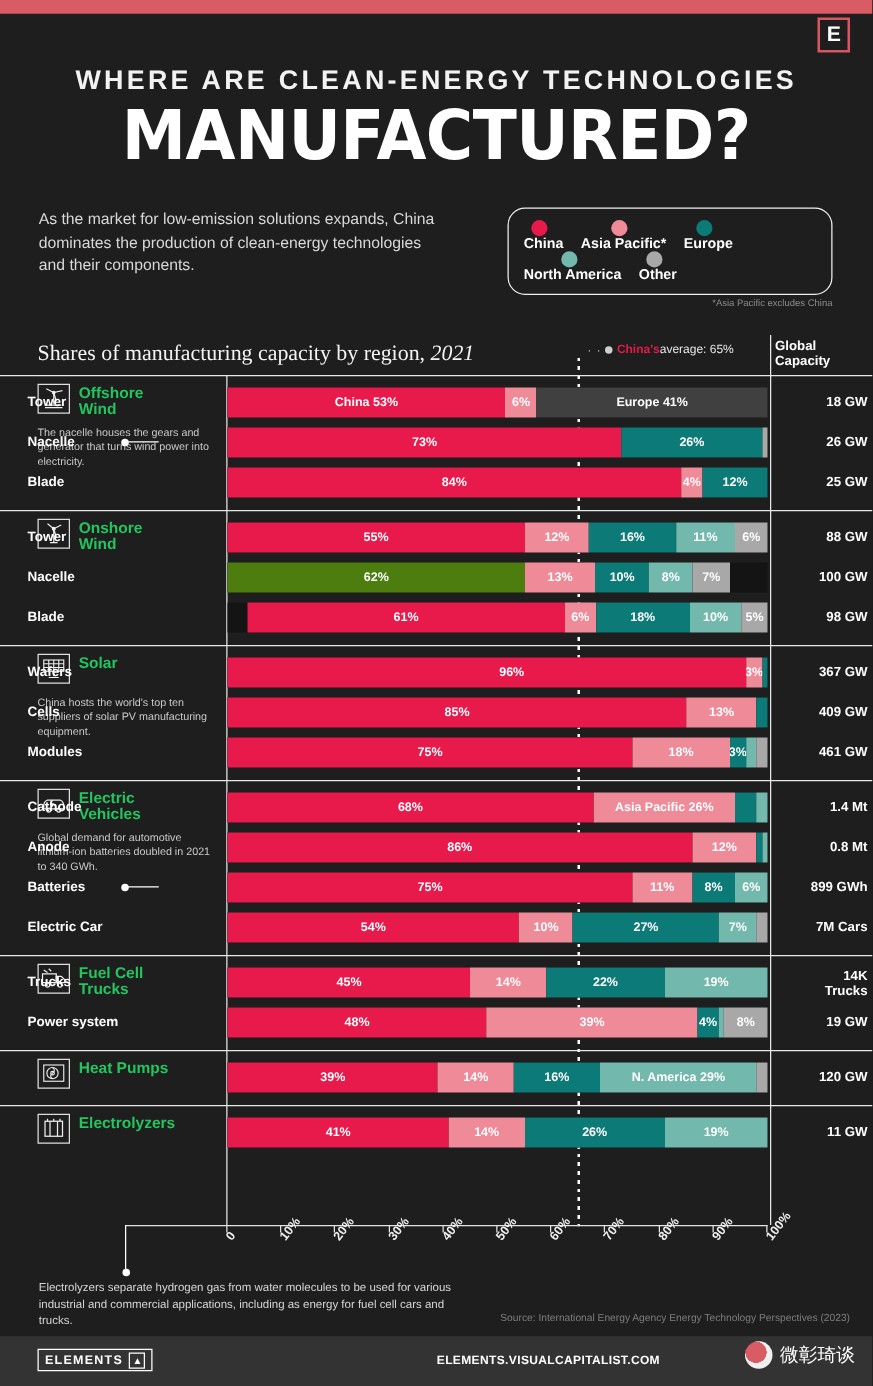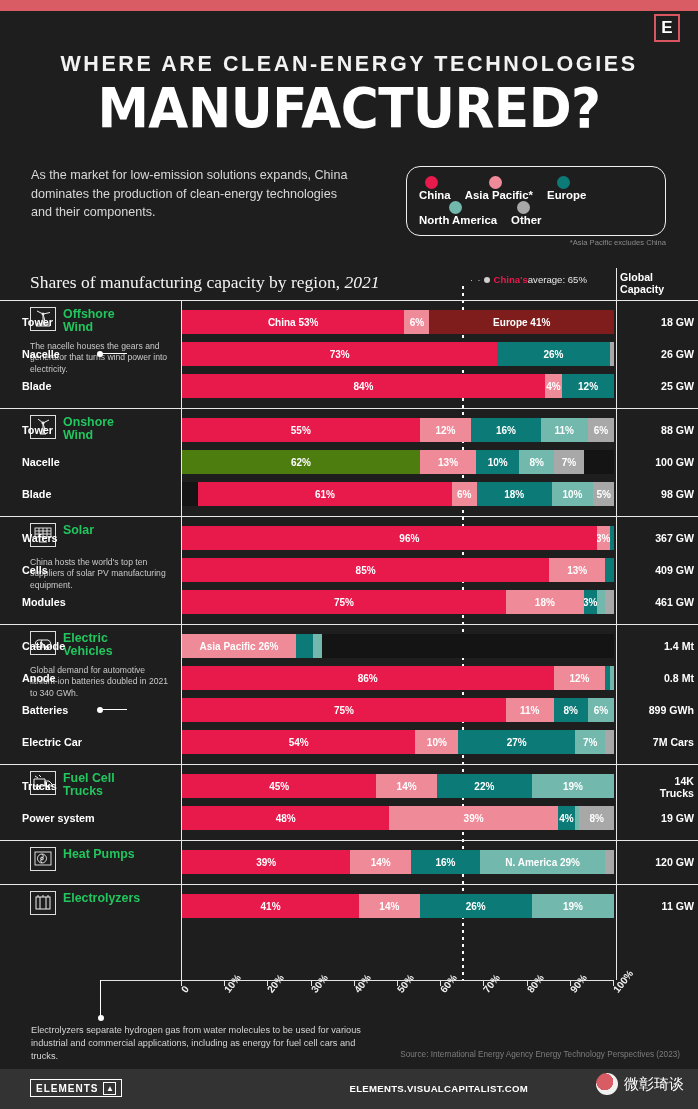--- a/index.html
+++ b/index.html
@@ -320,21 +320,21 @@
             </svg>
           </div>
           <div class="gname">Offshore<br>Wind</div>
         </div>
         <div class="gnote" style="top: 40px;">The nacelle houses the gears and generator that turns wind power into electricity.</div>
         <div class="row" style="top: 6px;">
           <div class="row-label">Tower</div>
           <div class="bar">
             <div class="seg" style="width: 228.96px; background: rgb(232, 25, 75);">China  53%</div>
             <div class="seg" style="width: 25.92px; background: rgb(239, 139, 153); color: rgb(255, 255, 255);">6%</div>
-            <div class="seg" style="width: 190px; background: #7f1d1d;">Europe 41%</div>
+            <div class="seg" style="width: 190px; background: #404040;">Europe 41%</div>
           </div>
           <div class="cap">18 GW</div>
         </div>
         <div class="row" style="top: 38px;">
           <div class="row-label">Nacelle</div>
           <div class="bar">
             <div class="seg" style="width: 315.36px; background: rgb(232, 25, 75);">73%</div>
             <div class="seg" style="width: 112.32px; background: rgb(12, 122, 119);">26%</div>
             <div class="seg" style="width: 4.32px; background: rgb(168, 168, 168); color: rgb(255, 255, 255);"></div>
           </div>
@@ -456,20 +456,21 @@
                 <path d="M9 6 l-1.5 3 h2 l-1 2.5"></path>
               </g>
             </svg>
           </div>
           <div class="gname">Electric<br>Vehicles</div>
         </div>
         <div class="gnote" style="top: 40px;">Global demand for automotive lithium-ion batteries doubled in 2021 to 340 GWh.</div>
         <div class="row" style="top: 6px;">
           <div class="row-label">Cathode</div>
           <div class="bar">
+            <div class="seg" style="width: 293.76px; background: rgb(232, 25, 75);">68%</div>
             <div class="seg" style="width: 114px; background: rgb(239, 139, 153); color: rgb(255, 255, 255);">Asia Pacific  26%</div>
             <div class="seg" style="width: 17.28px; background: rgb(12, 122, 119);"></div>
             <div class="seg" style="width: 8.64px; background: rgb(114, 184, 173);"></div>
           </div>
           <div class="cap">1.4 Mt</div>
         </div>
         <div class="row" style="top: 38px;">
           <div class="row-label">Anode</div>
           <div class="bar">
             <div class="seg" style="width: 371.52px; background: rgb(232, 25, 75);">86%</div>

